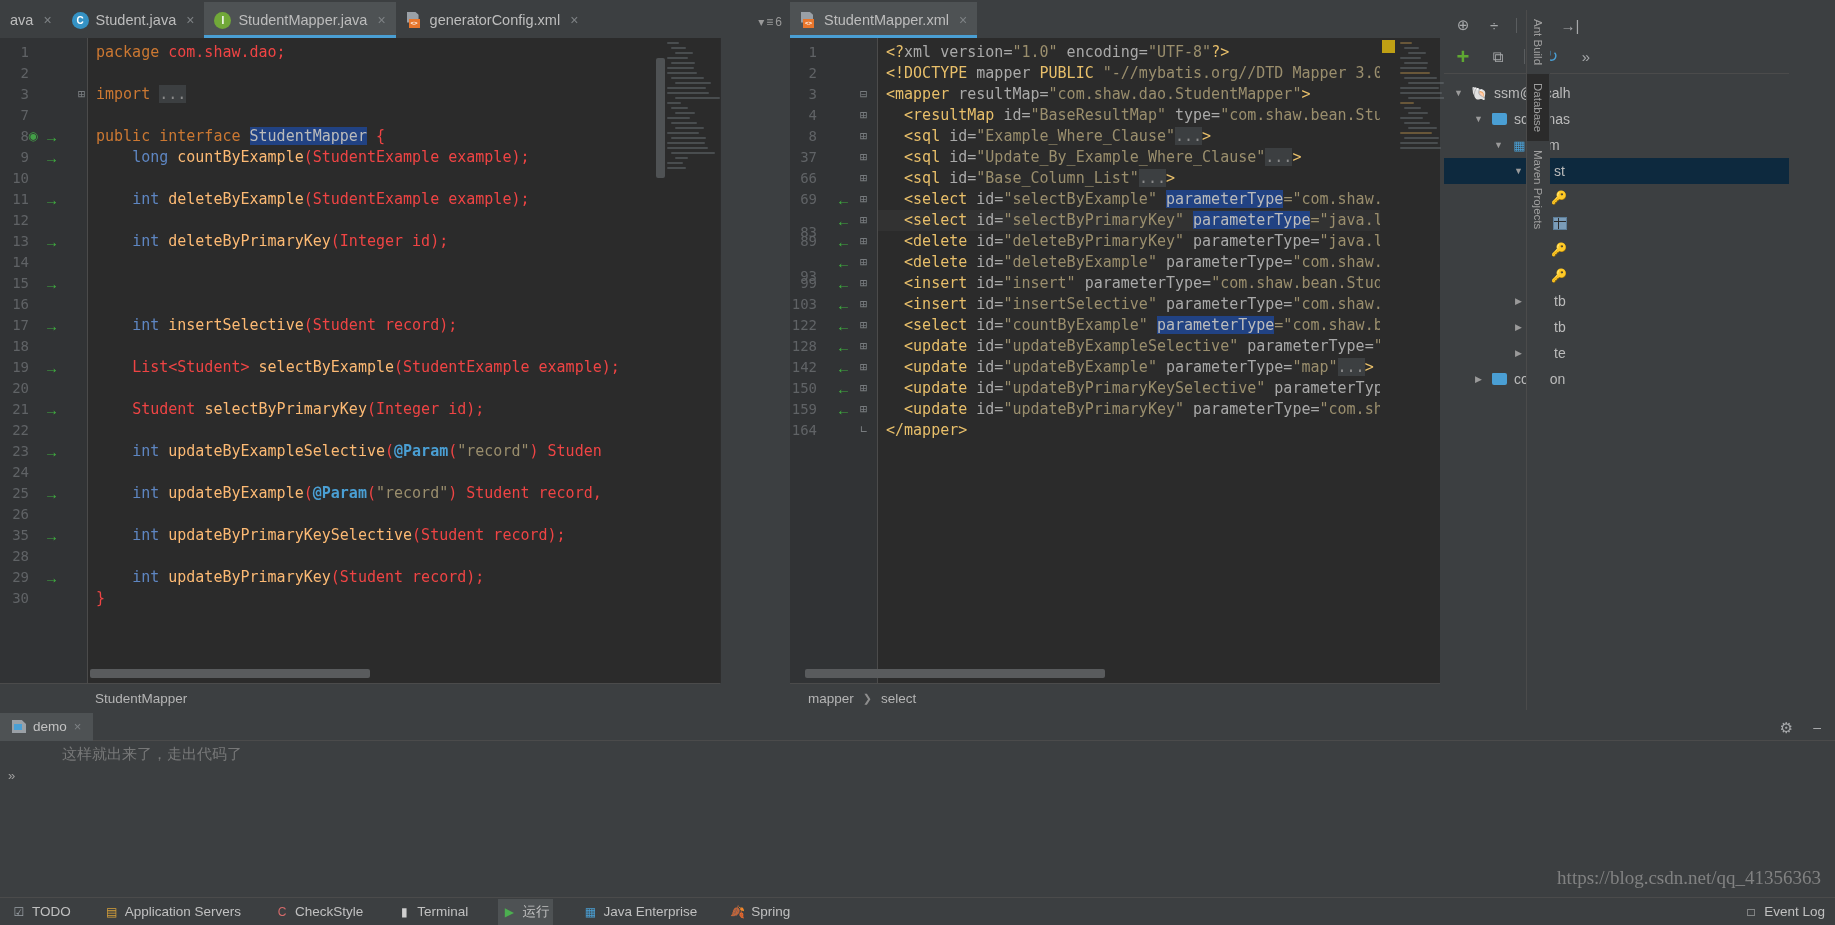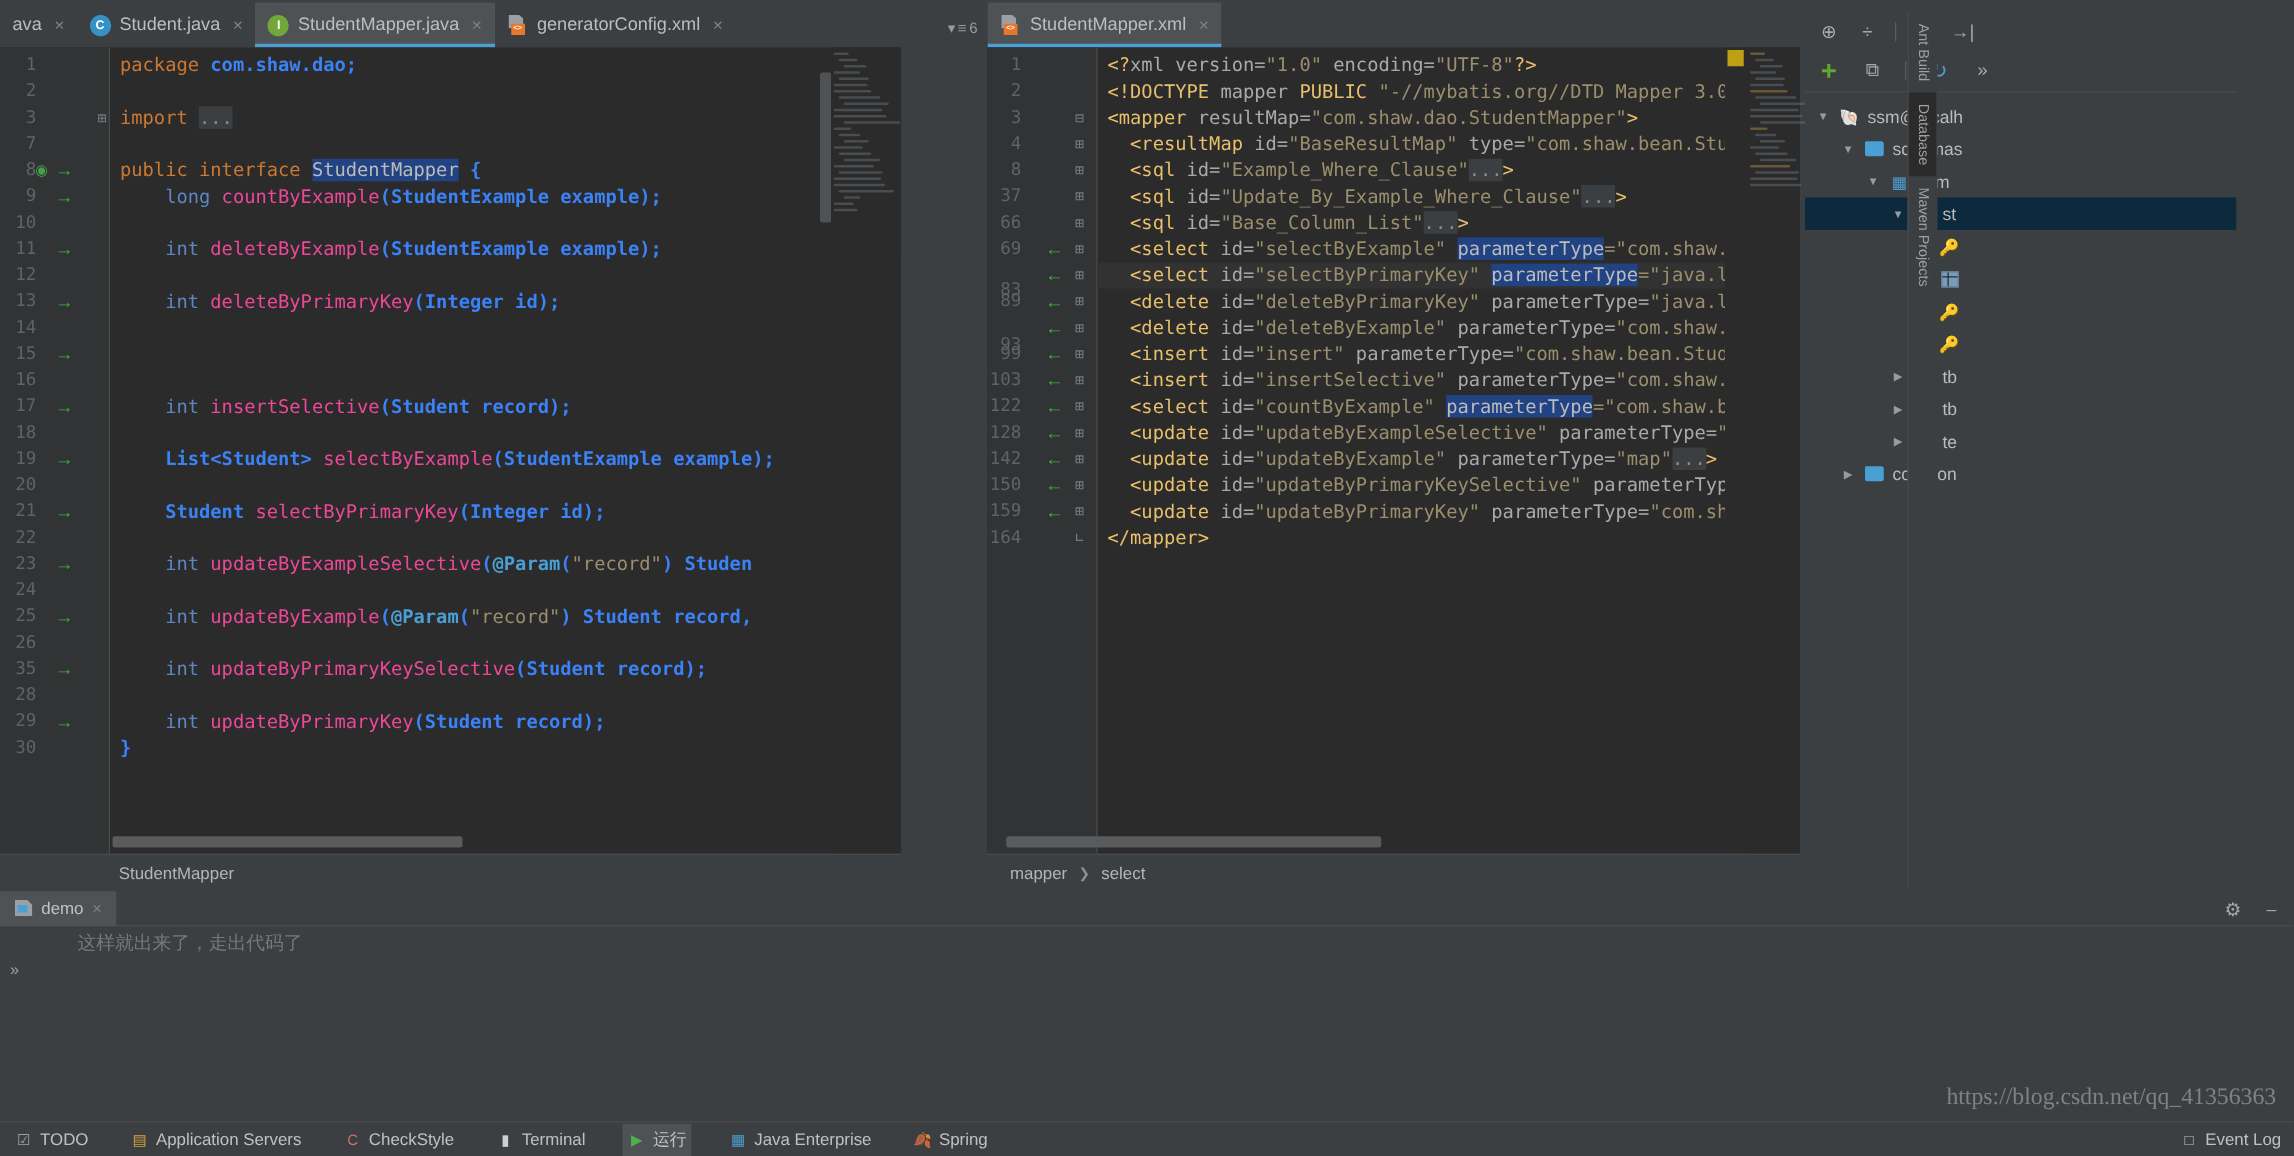--- a/index.html
+++ b/index.html
@@ -83,22 +83,22 @@
   }
   .cline{ position:absolute; left:0; right:0; height:21px; line-height:21px; white-space:pre; }
   #left-editor .cline{ padding-left:8px; }
   #right-editor .cline{ padding-left:8px; }
 
   .curline{ position:absolute; left:0; right:0; height:21px; background:#323232; }
 
   
   .kw{ color:#cc7832; }
   .kwb{ color:#5e86c2; }
-  .pl{ color:#3b82f6;font-weight:bold; }
-  .mth{ color:#ec4899; }
+  .pl{ color:#ef4444; }
+  .mth{ color:#fdba74; }
   .str{ color:#9a8e6d; }
   .tag{ color:#e8bf6a; }
   .val{ color:#a9a9a9; }
   .anno{ color:#4a9fd4; font-weight:bold; }
   .elip{ background:#3c3f41; color:#8a8a8a; }
   .selhl{ background:#214283; }
 
   
   .vscroll{ position:absolute; background:#4f5254; border-radius:2px; width:9px; }
   .hscroll{ position:absolute; background:#595b5d; border-radius:2px; height:9px; }

